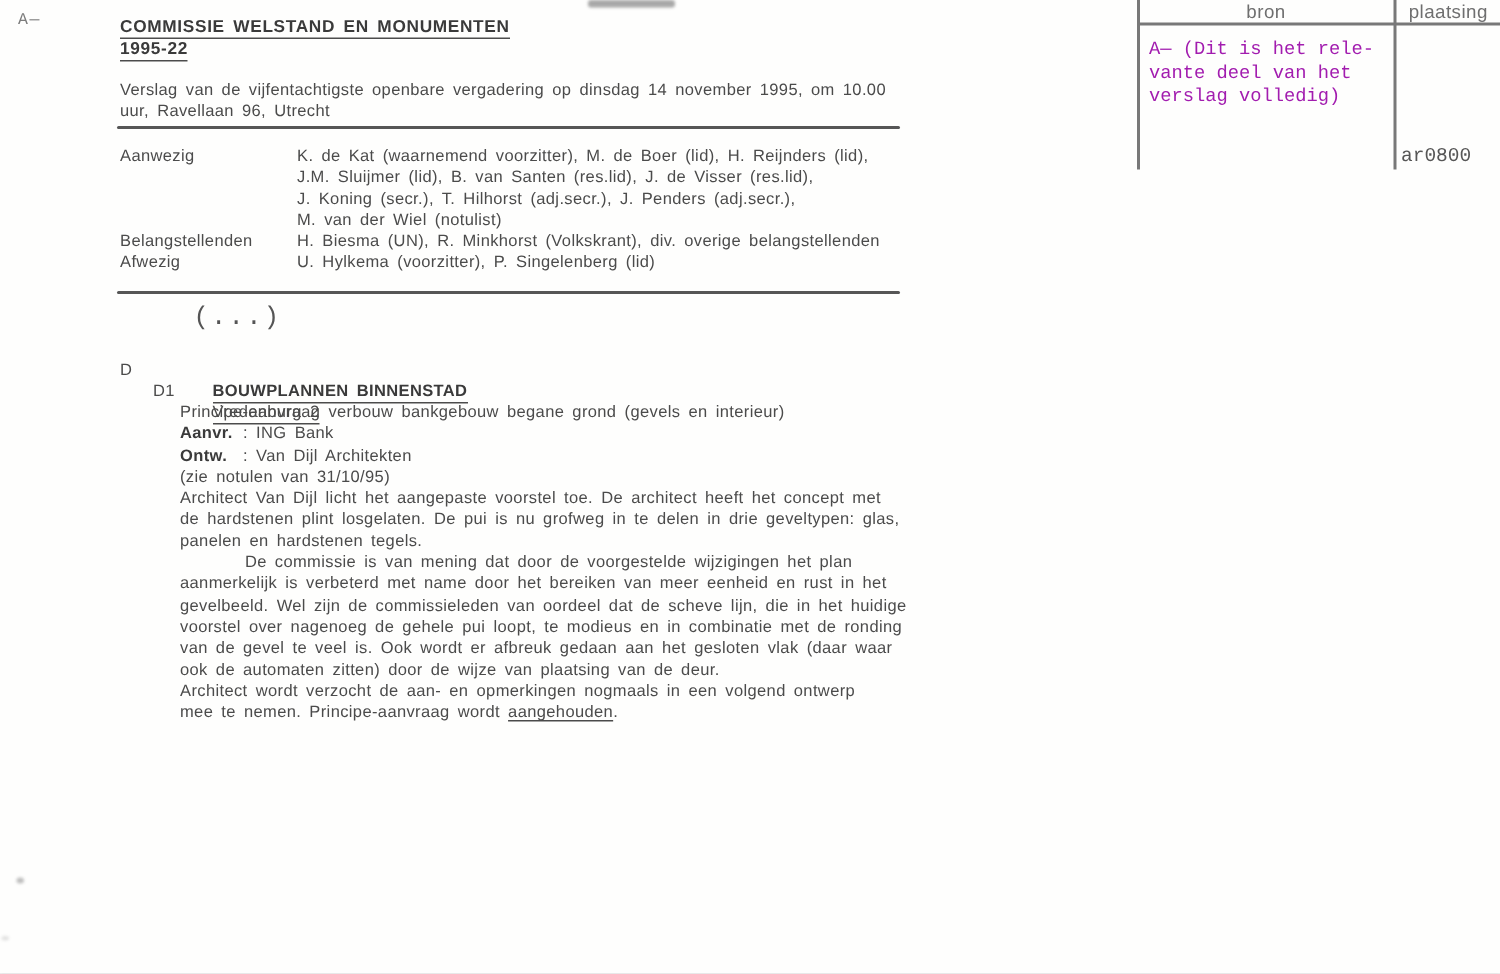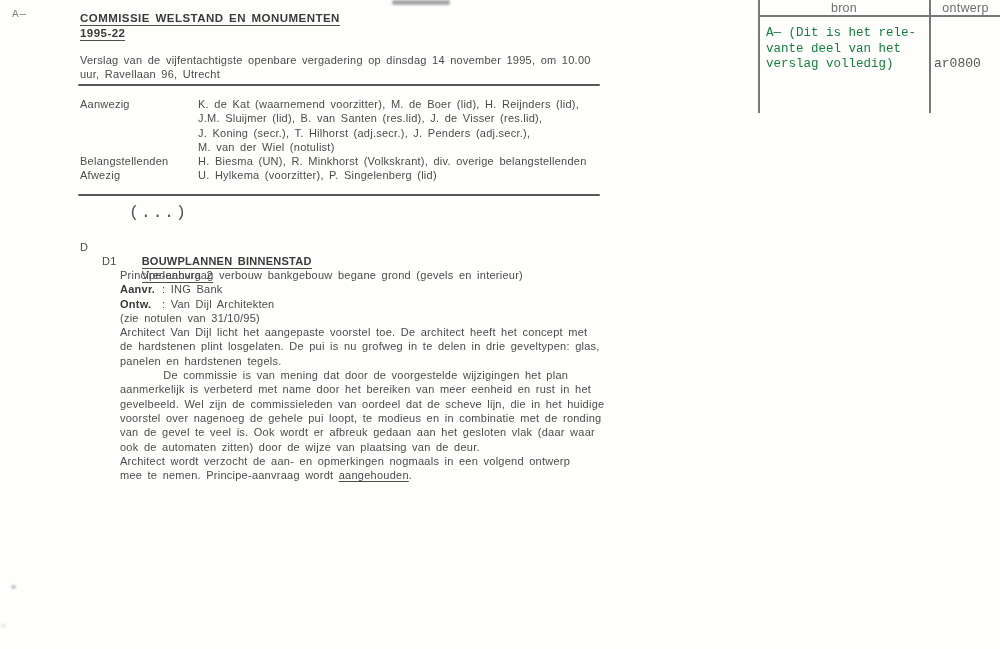--- a/index.html
+++ b/index.html
@@ -17,22 +17,22 @@
   
   .title-line{font-size:11.5px;letter-spacing:.45px;word-spacing:2px;line-height:14.6px;}
   
   .att-row{display:flex;}
   .att-label{width:118px;flex:0 0 118px;}
   .att-value{width:480px;flex:0 0 480px;}
   
   .stamp-line-v{width:2px;background:#787878;}
   .stamp-line-h{height:2px;background:#787878;}
   .stamp-head{font-size:12.5px;color:#6f6f6f;letter-spacing:.3px;text-align:center;}
-  .stamp-note{font-size:12.5px;line-height:15.5px;color:#15803d;white-space:pre-line;}
-  .stamp-code{font-size:13px;color:#565656;}
+  .stamp-note{font-size:12.5px;line-height:15.5px;color:#a21caf;white-space:pre-line;}
+  .stamp-code{font-size:13px;color:#565656;margin-top:40px;}
   
   .meta-label{display:inline-block;min-width:42px;}
   .underline-word{text-decoration:underline;text-underline-offset:2px;}
   
   .smudge{background:#6f6f6f;filter:blur(1px);}
 </style>
 </head>
 <body>
 
 <div class="page">
@@ -40,21 +40,21 @@
   <div class="abs smudge" style="left:392px;top:0;width:58px;height:5px;opacity:.6;border-radius:2px;"></div>
   <div class="abs smudge" style="left:11px;top:585px;width:5px;height:4px;opacity:.45;border-radius:50%;"></div>
   <div class="abs smudge" style="left:1px;top:624px;width:5px;height:3px;opacity:.2;border-radius:50%;"></div>
 
   <div class="abs mono" style="left:12px;top:8px;font-size:11px;color:#7c7c7c;letter-spacing:1px;">A—</div>
 
   <div class="abs stamp-line-v" style="left:758px;top:0;height:113px;"></div>
   <div class="abs stamp-line-v" style="left:929px;top:0;height:113px;"></div>
   <div class="abs stamp-line-h" style="left:758px;top:15px;width:242px;"></div>
   <div class="abs stamp-head" style="left:759px;top:1px;width:170px;text-align:center;">bron</div>
-  <div class="abs stamp-head" style="left:931px;top:1px;width:69px;">ontwerp</div>
+  <div class="abs stamp-head" style="left:931px;top:1px;width:69px;">plaatsing</div>
   <div class="abs mono stamp-note" style="left:766px;top:26px;width:160px;">A— (Dit is het rele-
 vante deel van het
 verslag volledig)</div>
   <div class="abs mono stamp-code" style="left:934px;top:56px;">ar0800</div>
 
   <div class="abs title-line bold" style="left:80px;top:11px;">
     <span class="u">COMMISSIE WELSTAND EN MONUMENTEN</span>
   </div>
   <div class="abs title-line bold" style="left:80px;top:26px;">
     <span class="u">1995-22</span>

